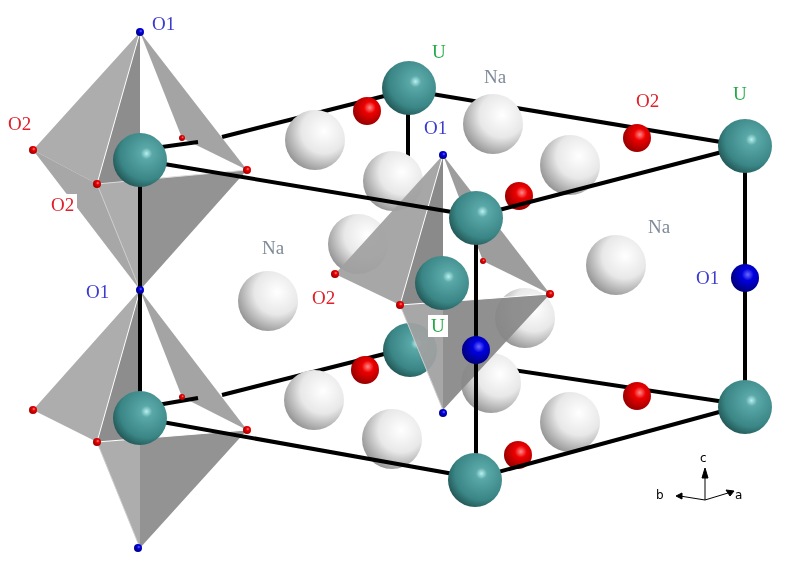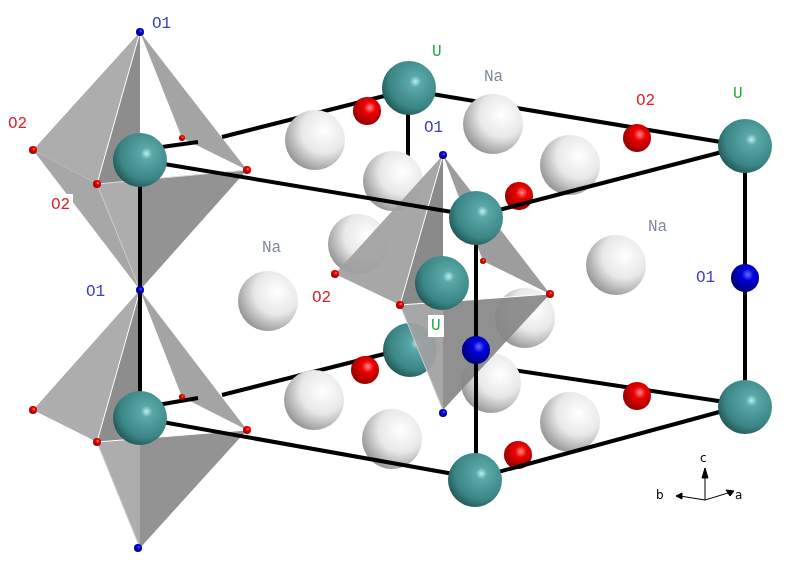--- a/index.html
+++ b/index.html
@@ -1,18 +1,18 @@
 <!DOCTYPE html>
 <html><head>
 <meta charset="utf-8">
 <style>
   html, body { margin: 0; padding: 0; background: #ffffff; }
   body { width: 798px; height: 565px; overflow: hidden; position: relative; font-family: "Liberation Sans", sans-serif; }
   #stage { position: absolute; left: 0; top: 0; width: 798px; height: 565px; }
-  .lbl { position: absolute; font-family: Liberation Mono, monospace; font-size: 16px; line-height: 20px; white-space: nowrap; }
+  .lbl { position: absolute; font-family: Liberation Serif, serif; font-size: 19px; line-height: 20px; white-space: nowrap; }
   .lbl.bg { background: #ffffff; padding: 1px 3px; }
   .axis-lbl { position: absolute; font-family: "DejaVu Sans", sans-serif; font-size: 12px; color: #000; }
 </style>
 </head>
 <body>
 
 <svg id="stage" width="798" height="565" viewBox="0 0 798 565" xmlns="http://www.w3.org/2000/svg">
   <defs>
     <radialGradient id="gU" cx="0.62" cy="0.38" r="0.7">
       <stop offset="0" stop-color="#b8f0f0"></stop>

